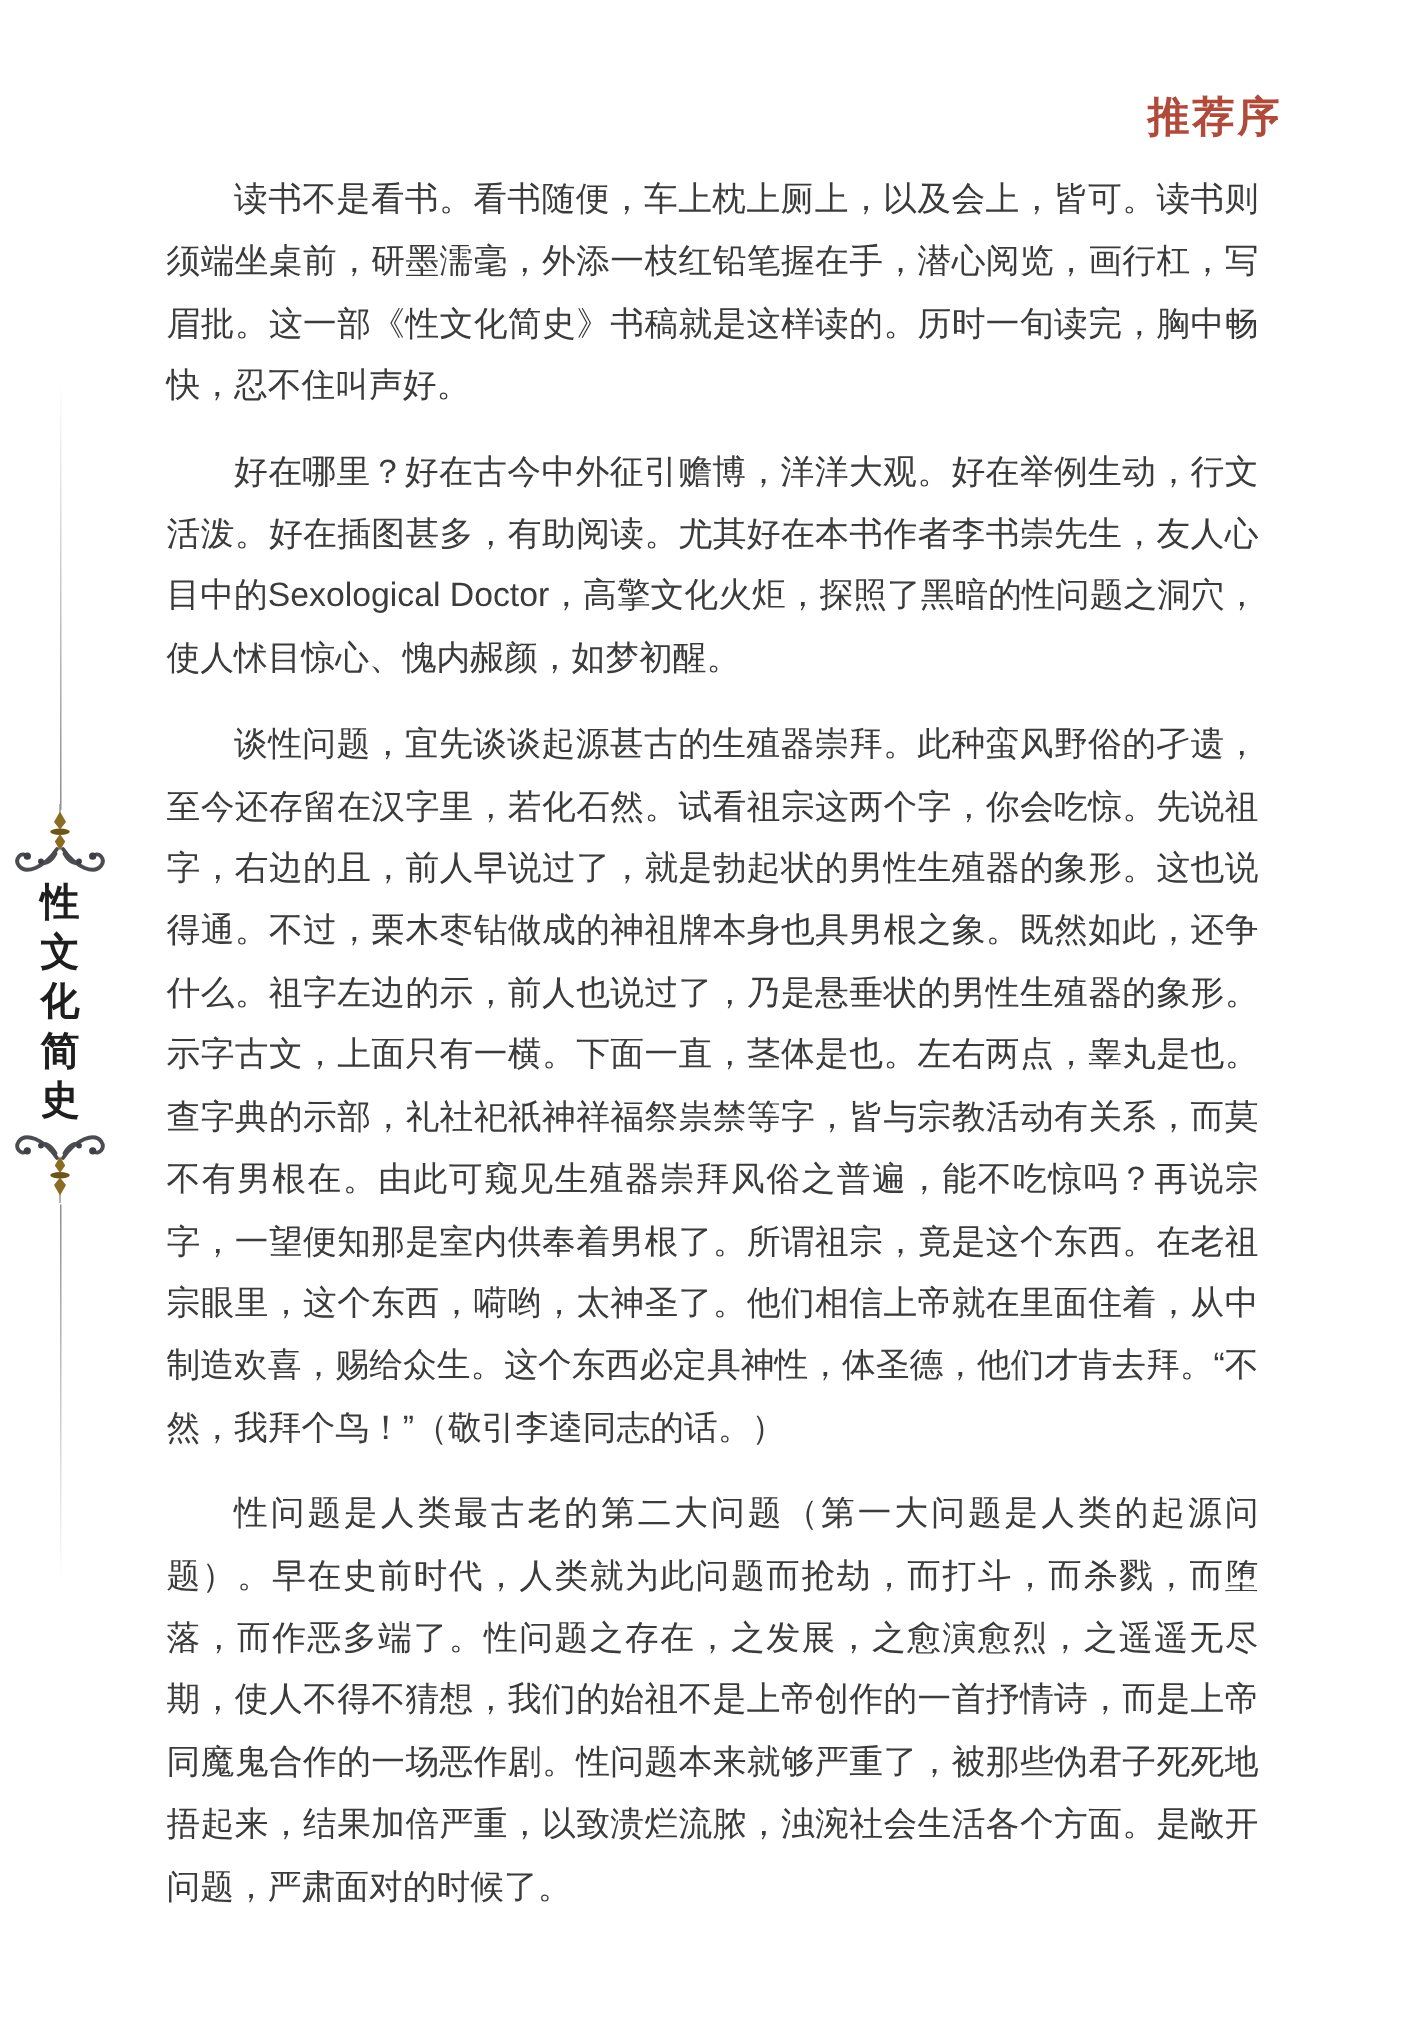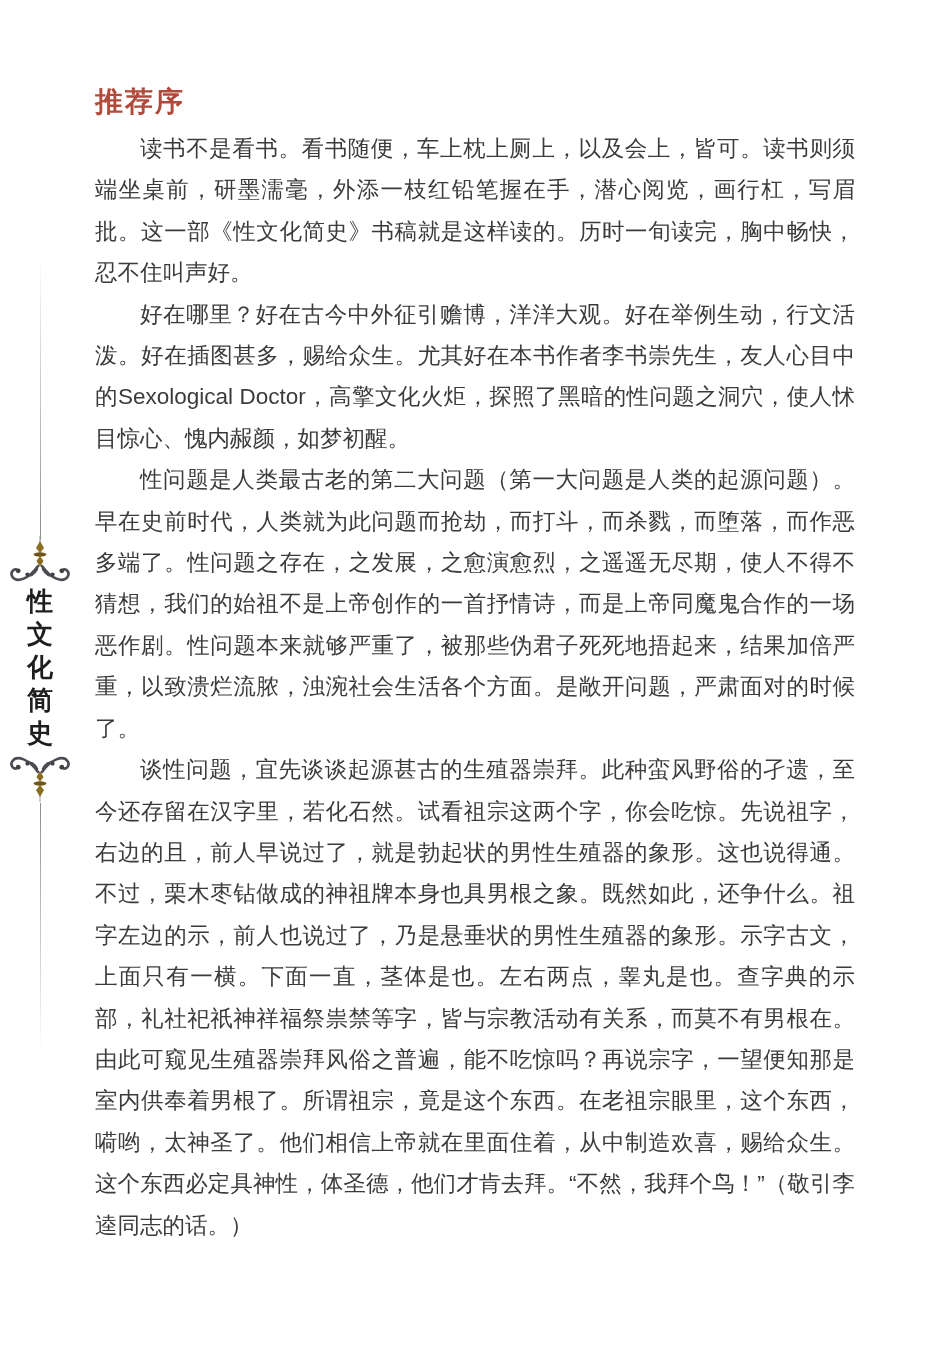--- a/index.html
+++ b/index.html
@@ -55,31 +55,31 @@
   }
 
   
   .content {
     position: absolute;
     left: 95px;
     top: 0;
     width: 760px;
   }
   .page-title {
-    margin: 84px 0 0 0;
-    text-align: left;
+    margin: 60px 0 0 0;
+    text-align: right;
     font-size: 28px;
     line-height: 36px;
     font-weight: bold;
     color: #b04a3a;
     letter-spacing: 2px;
   }
   .paragraphs { margin-top: 8px; }
   .paragraphs p {
-    margin: 0;
+    margin: 16px;
     font-size: 22.5px;
     line-height: 41.4px;
     color: #3b3b3b;
     text-align: justify;
     text-indent: 2em;
     word-break: break-all;
   }
 </style>
 </head>
 <body>
@@ -141,19 +141,19 @@
       <circle cx="20.3" cy="38.3" r="1.9"></circle>
     </g>
   </svg>
 
   <div class="side-rule bottom"></div>
 
   <div class="content">
     <h1 class="page-title">推荐序</h1>
     <div class="paragraphs">
       <p>读书不是看书。看书随便，车上枕上厕上，以及会上，皆可。读书则须端坐桌前，研墨濡毫，外添一枝红铅笔握在手，潜心阅览，画行杠，写眉批。这一部《性文化简史》书稿就是这样读的。历时一旬读完，胸中畅快，忍不住叫声好。</p>
-      <p>好在哪里？好在古今中外征引赡博，洋洋大观。好在举例生动，行文活泼。好在插图甚多，赐给众生。尤其好在本书作者李书崇先生，友人心目中的Sexological Doctor，高擎文化火炬，探照了黑暗的性问题之洞穴，使人怵目惊心、愧内赧颜，如梦初醒。</p>
+      <p>好在哪里？好在古今中外征引赡博，洋洋大观。好在举例生动，行文活泼。好在插图甚多，有助阅读。尤其好在本书作者李书崇先生，友人心目中的Sexological Doctor，高擎文化火炬，探照了黑暗的性问题之洞穴，使人怵目惊心、愧内赧颜，如梦初醒。</p>
+      <p>谈性问题，宜先谈谈起源甚古的生殖器崇拜。此种蛮风野俗的孑遗，至今还存留在汉字里，若化石然。试看祖宗这两个字，你会吃惊。先说祖字，右边的且，前人早说过了，就是勃起状的男性生殖器的象形。这也说得通。不过，栗木枣钻做成的神祖牌本身也具男根之象。既然如此，还争什么。祖字左边的示，前人也说过了，乃是悬垂状的男性生殖器的象形。示字古文，上面只有一横。下面一直，茎体是也。左右两点，睾丸是也。查字典的示部，礼社祀祇神祥福祭祟禁等字，皆与宗教活动有关系，而莫不有男根在。由此可窥见生殖器崇拜风俗之普遍，能不吃惊吗？再说宗字，一望便知那是室内供奉着男根了。所谓祖宗，竟是这个东西。在老祖宗眼里，这个东西，嗬哟，太神圣了。他们相信上帝就在里面住着，从中制造欢喜，赐给众生。这个东西必定具神性，体圣德，他们才肯去拜。“不然，我拜个鸟！”（敬引李逵同志的话。）</p>
       <p>性问题是人类最古老的第二大问题（第一大问题是人类的起源问题）。早在史前时代，人类就为此问题而抢劫，而打斗，而杀戮，而堕落，而作恶多端了。性问题之存在，之发展，之愈演愈烈，之遥遥无尽期，使人不得不猜想，我们的始祖不是上帝创作的一首抒情诗，而是上帝同魔鬼合作的一场恶作剧。性问题本来就够严重了，被那些伪君子死死地捂起来，结果加倍严重，以致溃烂流脓，浊涴社会生活各个方面。是敞开问题，严肃面对的时候了。</p>
-      <p>谈性问题，宜先谈谈起源甚古的生殖器崇拜。此种蛮风野俗的孑遗，至今还存留在汉字里，若化石然。试看祖宗这两个字，你会吃惊。先说祖字，右边的且，前人早说过了，就是勃起状的男性生殖器的象形。这也说得通。不过，栗木枣钻做成的神祖牌本身也具男根之象。既然如此，还争什么。祖字左边的示，前人也说过了，乃是悬垂状的男性生殖器的象形。示字古文，上面只有一横。下面一直，茎体是也。左右两点，睾丸是也。查字典的示部，礼社祀祇神祥福祭祟禁等字，皆与宗教活动有关系，而莫不有男根在。由此可窥见生殖器崇拜风俗之普遍，能不吃惊吗？再说宗字，一望便知那是室内供奉着男根了。所谓祖宗，竟是这个东西。在老祖宗眼里，这个东西，嗬哟，太神圣了。他们相信上帝就在里面住着，从中制造欢喜，赐给众生。这个东西必定具神性，体圣德，他们才肯去拜。“不然，我拜个鸟！”（敬引李逵同志的话。）</p>
     </div>
   </div>
 
 </div>
 
 </body></html>

